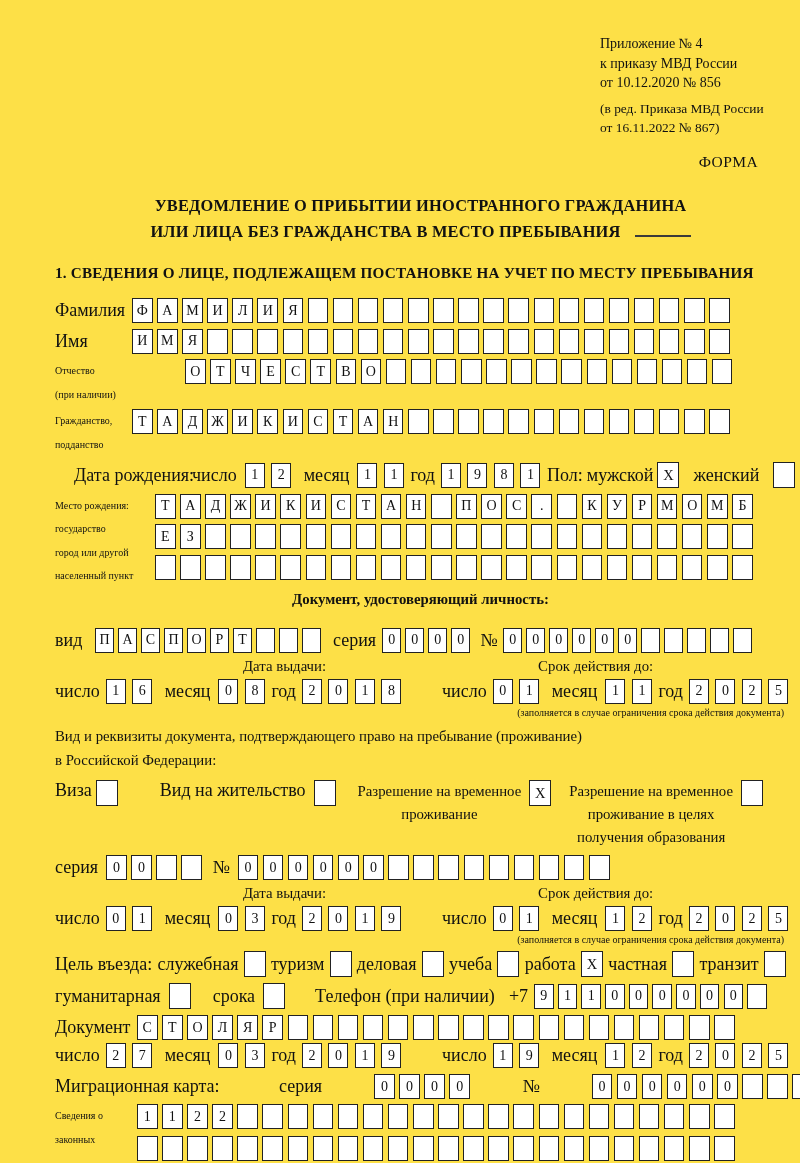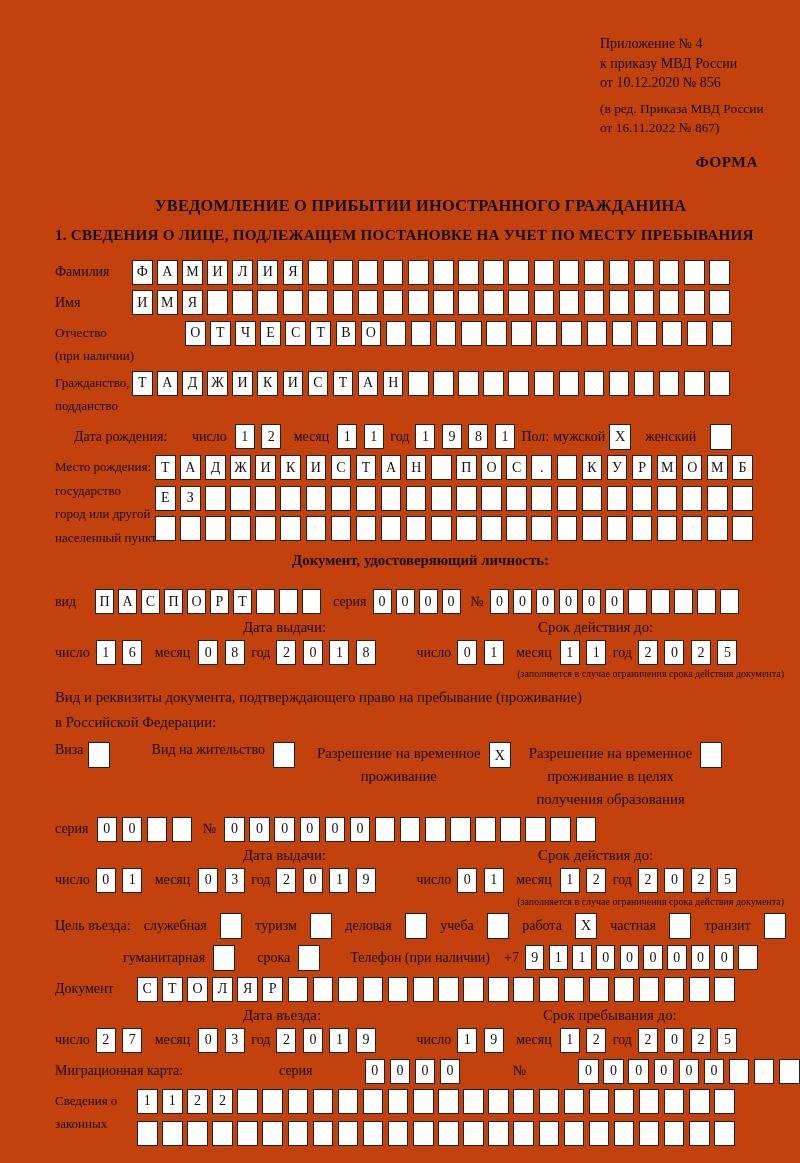--- a/index.html
+++ b/index.html
@@ -1,31 +1,31 @@
 <!DOCTYPE html>
 <html><head>
 <meta charset="utf-8">
 <style>
   html,body{margin:0;padding:0;background:#e8e8e8;}
   body{width:800px;height:1163px;overflow:hidden;font-family:"Liberation Serif","DejaVu Serif",serif;color:#111;}
-  .page{box-sizing:border-box;width:800px;height:1163px;background:#c2410c;padding:34px 14px 0 55px;}
+  .page{box-sizing:border-box;width:800px;height:1163px;background:#fde047;padding:34px 14px 0 55px;}
 
   .appendix{width:184px;margin-left:auto;margin-right:2px;font-size:14px;line-height:1.4;}
   .appendix .ed{margin-top:7px;font-size:13.4px;}
-  .forma{text-align:right;font-weight:bold;font-size:15.5px;padding-right:28px;margin-top:16px;letter-spacing:.4px;}
+  .forma{text-align:right;font-weight:normal;font-size:15.5px;padding-right:28px;margin-top:16px;letter-spacing:.4px;}
 
   .title{margin-top:22px;text-align:center;font-weight:bold;font-size:16.4px;line-height:1.55;letter-spacing:.2px;}
   .blank-line{display:inline-block;width:56px;border-bottom:2px solid #3a3a3a;margin-left:14px;vertical-align:baseline;}
 
-  .sec-heading{margin-top:7px;margin-bottom:16px;font-weight:bold;font-size:15.2px;letter-spacing:.2px;}
+  .sec-heading{margin-top:20px;margin-bottom:16px;font-weight:bold;font-size:15.2px;letter-spacing:.2px;}
 
   .row{display:flex;align-items:center;margin-bottom:3px;white-space:nowrap;}
   .row.top{align-items:flex-start;}
-  .lbl{font-size:14px;flex:none;}
-  .lblcol{flex:none;font-size:13px;line-height:23.5px;}
+  .lbl{font-size:18px;flex:none;}
+  .lblcol{flex:none;font-size:10px;line-height:23.5px;}
   .w77{width:77px;} .w130{width:130px;} .w100{width:100px;} .w82{width:82px;}
 
   .boxes{display:flex;flex:none;}
   .box{flex:none;box-sizing:border-box;width:20.5px;height:25px;border:1.7px solid #222;margin-right:4.6px;
        display:flex;align-items:center;justify-content:center;font-size:14px;background:#fff;}
   .tight .box{width:19px;margin-right:4px;}
   .dgrid .box{width:20px;margin-right:6.5px;}
   .phone .box{width:19.5px;margin-right:4.2px;}
 
   .cbx{flex:none;box-sizing:border-box;width:22px;height:26px;border:1.7px solid #222;display:flex;
@@ -53,20 +53,21 @@
     <div class="ed">
       <div>(в ред. Приказа МВД России</div>
       <div>от 16.11.2022 № 867)</div>
     </div>
   </div>
 
   <div class="forma">ФОРМА</div>
 
   <div class="title">
     <div>УВЕДОМЛЕНИЕ О ПРИБЫТИИ ИНОСТРАННОГО ГРАЖДАНИНА</div>
+    <div><span>ИЛИ ЛИЦА БЕЗ ГРАЖДАНСТВА В МЕСТО ПРЕБЫВАНИЯ</span><span class="blank-line"></span></div>
   </div>
 
   <div class="sec-heading">1. СВЕДЕНИЯ О ЛИЦЕ, ПОДЛЕЖАЩЕМ ПОСТАНОВКЕ НА УЧЕТ ПО МЕСТУ ПРЕБЫВАНИЯ</div>
 
   <div class="row mrow">
     <span class="lbl w77">Фамилия</span>
     <div class="boxes">
         <span class="box">Ф</span>
         <span class="box">А</span>
         <span class="box">М</span>
@@ -487,21 +488,21 @@
     <span class="cbx"></span>
     <span class="lbl">работа</span>
     <span class="cbx">X</span>
     <span class="lbl">частная</span>
     <span class="cbx"></span>
     <span class="lbl">транзит</span>
     <span class="cbx"></span>
   </div>
 
   <div class="row phone" style="margin-top:6px;">
-    <span class="lbl" style="margin-left:68px">гуманитарная</span>
+    <span class="lbl" style="">гуманитарная</span>
     <span class="cbx ml8"></span>
     <span class="lbl ml22">срока</span>
     <span class="cbx ml8"></span>
     <span class="lbl" style="margin-left:30px">Телефон (при наличии)</span>
     <span class="lbl ml14">+7</span>
     <div class="boxes ml6">
         <span class="box">9</span>
         <span class="box">1</span>
         <span class="box">1</span>
         <span class="box">0</span>
@@ -537,24 +538,20 @@
         <span class="box"></span>
         <span class="box"></span>
         <span class="box"></span>
         <span class="box"></span>
         <span class="box"></span>
         <span class="box"></span>
         <span class="box"></span>
       </div>
   </div>
 
-  <div class="heads">
-    <span style="margin-left:188px">Дата въезда:</span>
-    <span style="margin-left:222px">Срок пребывания до:</span>
-  </div>
   <div class="row dgrid">
     <span class="lbl">число</span>
     <div class="boxes ml6">
         <span class="box">2</span>
         <span class="box">7</span>
       </div>
     <span class="lbl ml6">месяц</span>
     <div class="boxes ml8">
         <span class="box">0</span>
         <span class="box">3</span>

